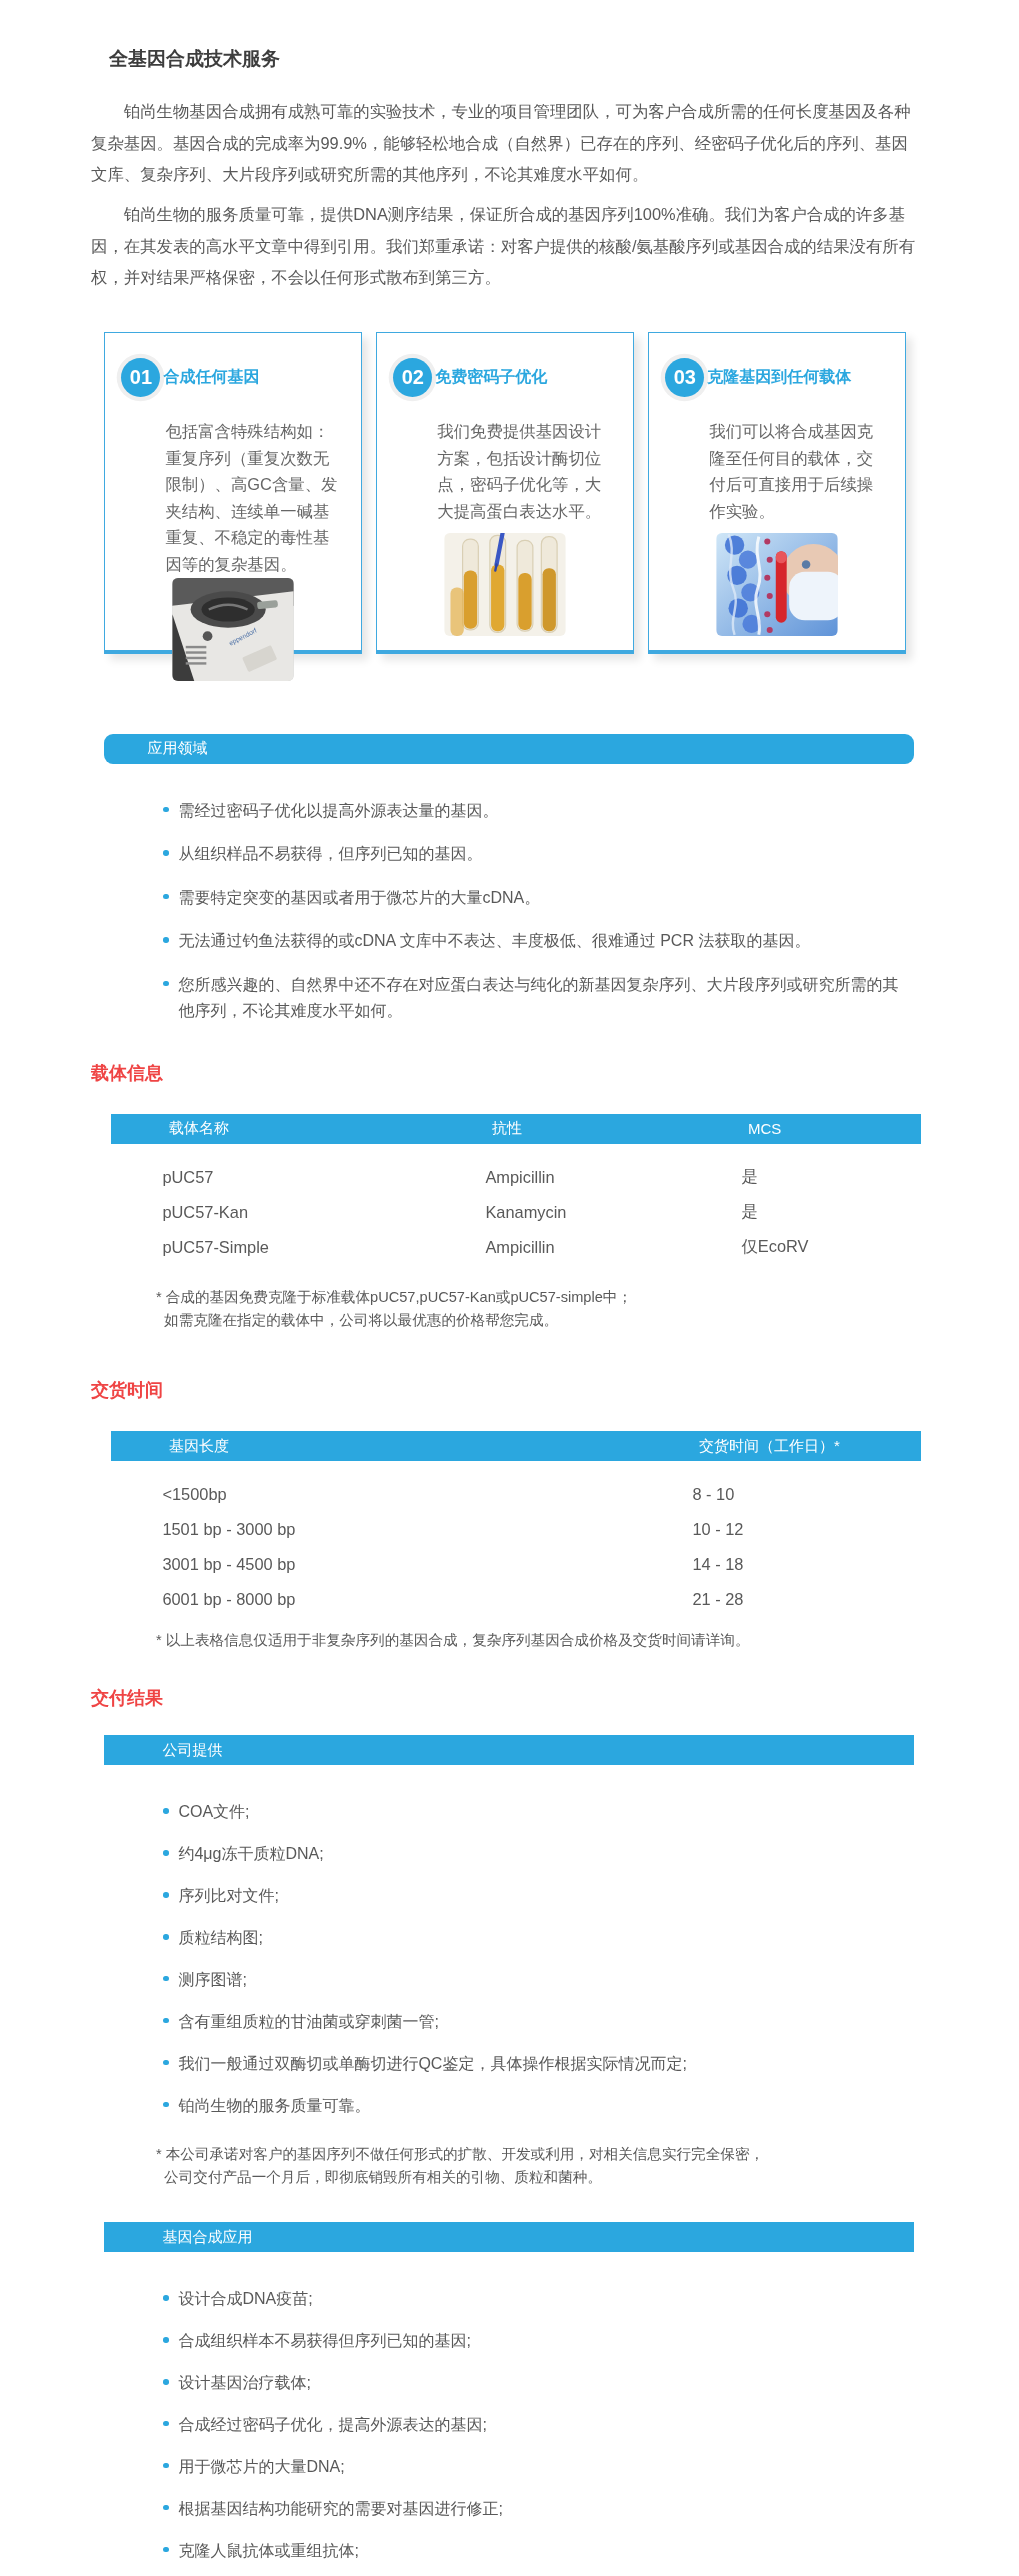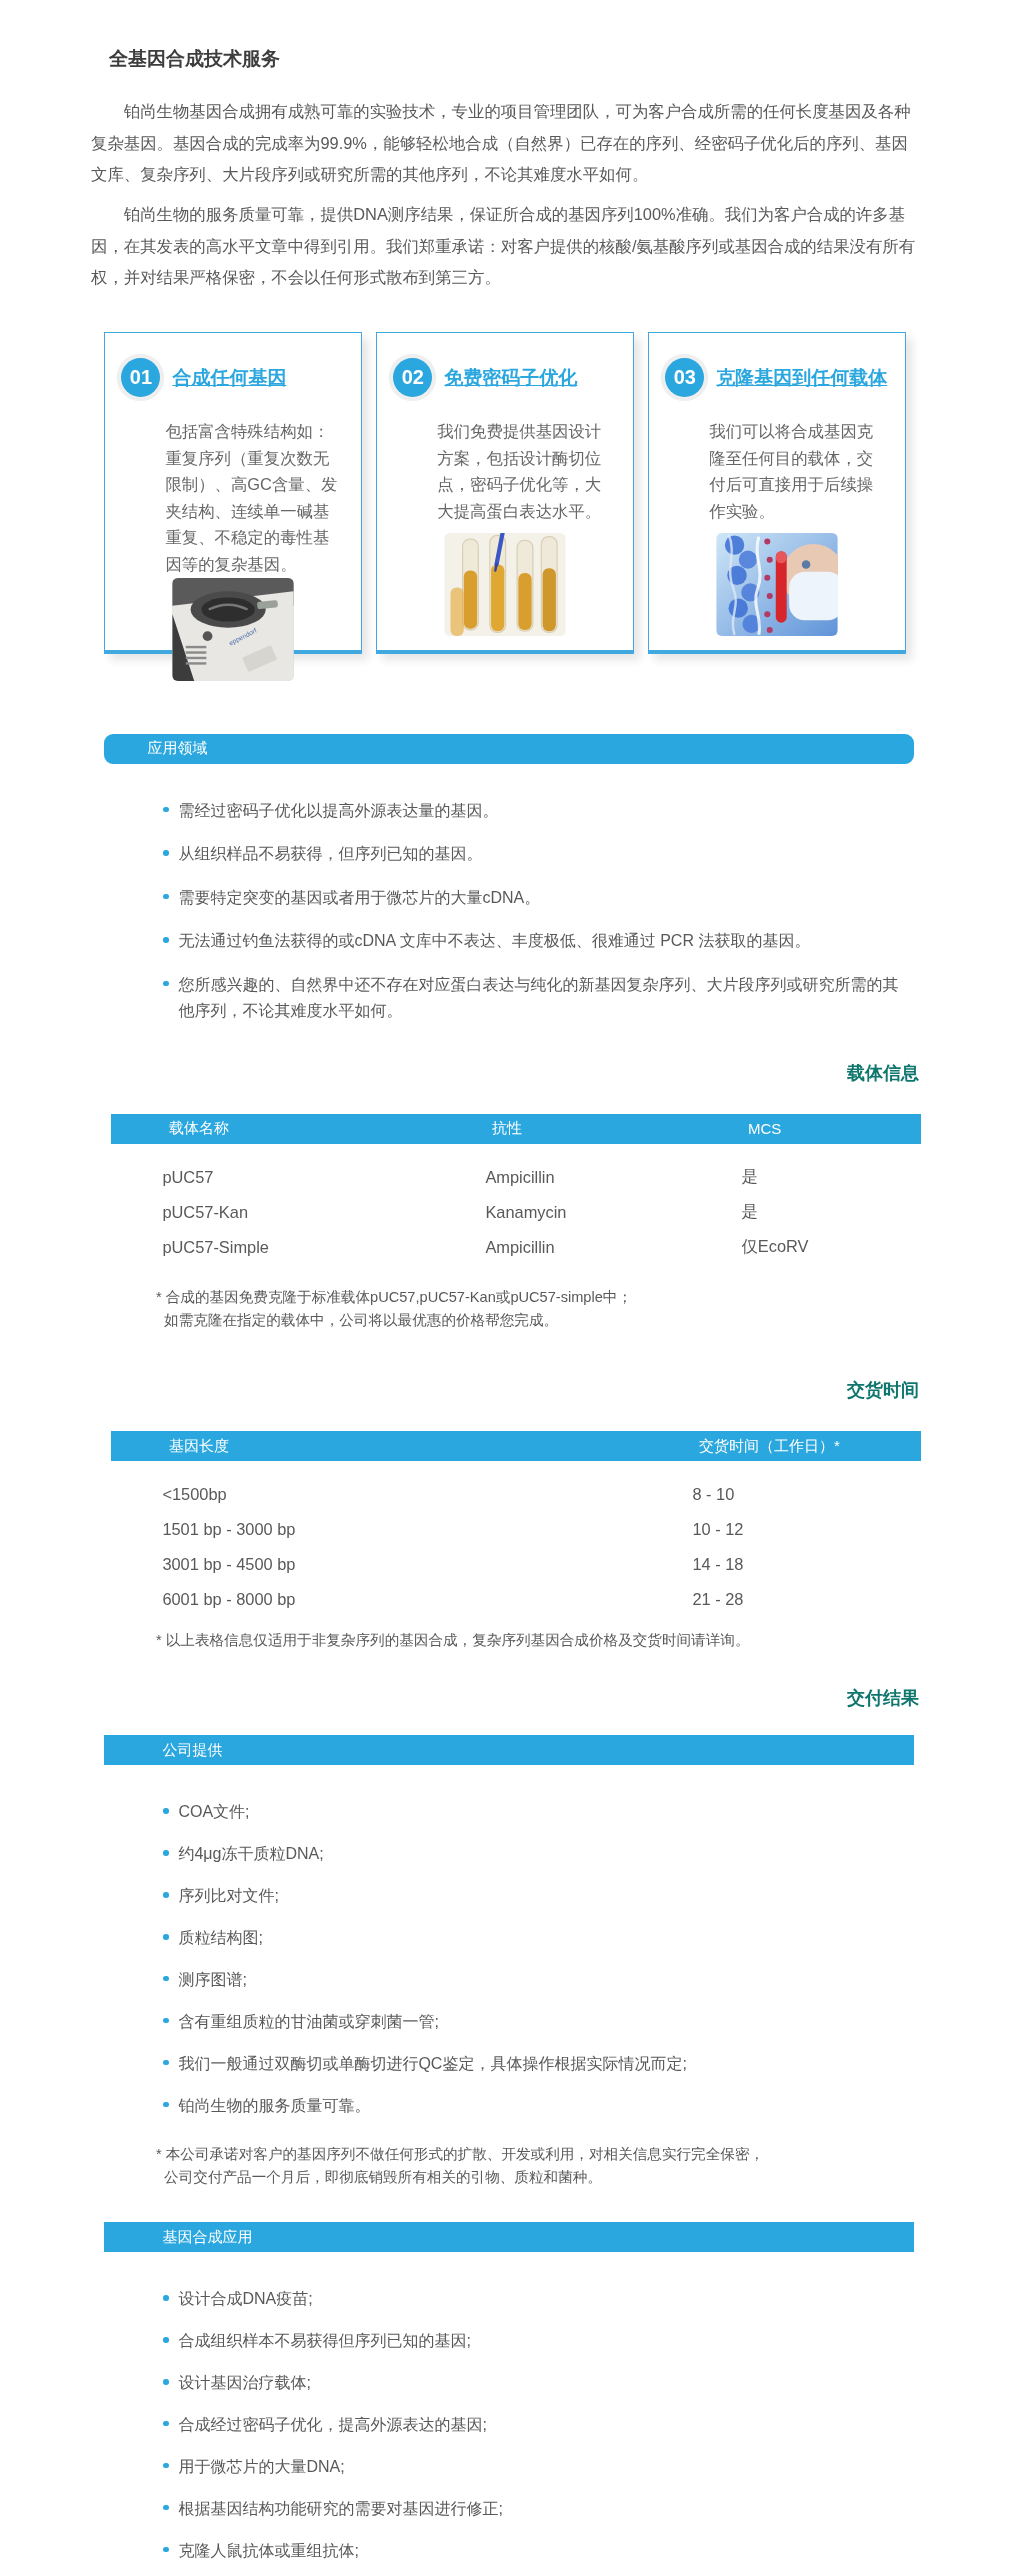--- a/index.html
+++ b/index.html
@@ -19,33 +19,33 @@
     flex:1;border:1.2px solid #3fa9e0;border-bottom:4.3px solid #3fa9e0;background:#fff;
     box-shadow:6px 6px 8.5px rgba(0,0,0,0.10);
     height:317px;display:flex;flex-direction:column;
   }
   .card-head{display:flex;align-items:center;margin:25.6px 12px 0 16px;}
   .badge{
     width:39px;height:39px;border-radius:50%;background:#2ba7df;color:#fff;
     font-size:20px;font-weight:bold;display:flex;align-items:center;justify-content:center;
     box-shadow:0 0 0 4.3px #efefef;flex:0 0 auto;
   }
-  .card-title{color:#2ba7df;font-size:19px;font-weight:bold;margin-left:12px;white-space:nowrap;text-decoration:underline;}
+  .card-title{color:#2ba7df;font-size:16px;font-weight:bold;margin-left:3px;white-space:nowrap;}
   .card-body{margin:21px 17px 0 60px;font-size:16.4px;color:#666;line-height:1.62;}
   .card-photo{margin:auto auto 13.4px auto;width:122px;height:103px;border-radius:6px;overflow:hidden;flex:0 0 auto;}
   .card-photo svg{display:block;}
 
   
   .banner{
     height:30px;background:#2ba7df;color:#fff;font-size:15px;
     display:flex;align-items:center;margin-left:13.4px;width:810px;box-sizing:border-box;
   }
   .banner.pad-s{padding-left:43px;}
   .banner.pad-m{padding-left:58px;}
-  .section-heading{font-size:18px;font-weight:bold;color:#0f766e;text-align:right;}
+  .section-heading{font-size:18px;font-weight:bold;color:#ef4444;}
 
   
   ul.bullets{list-style:none;margin:34px 0 0 71px;padding:0;max-width:737px;}
   ul.bullets li{
     position:relative;padding-left:16.4px;font-size:16px;color:#595959;
     line-height:1.62;margin-bottom:17.7px;
   }
   ul.bullets li::before{
     content:"";position:absolute;left:1.2px;top:9px;width:5.5px;height:5.5px;border-radius:50%;background:#2ba7df;
   }

